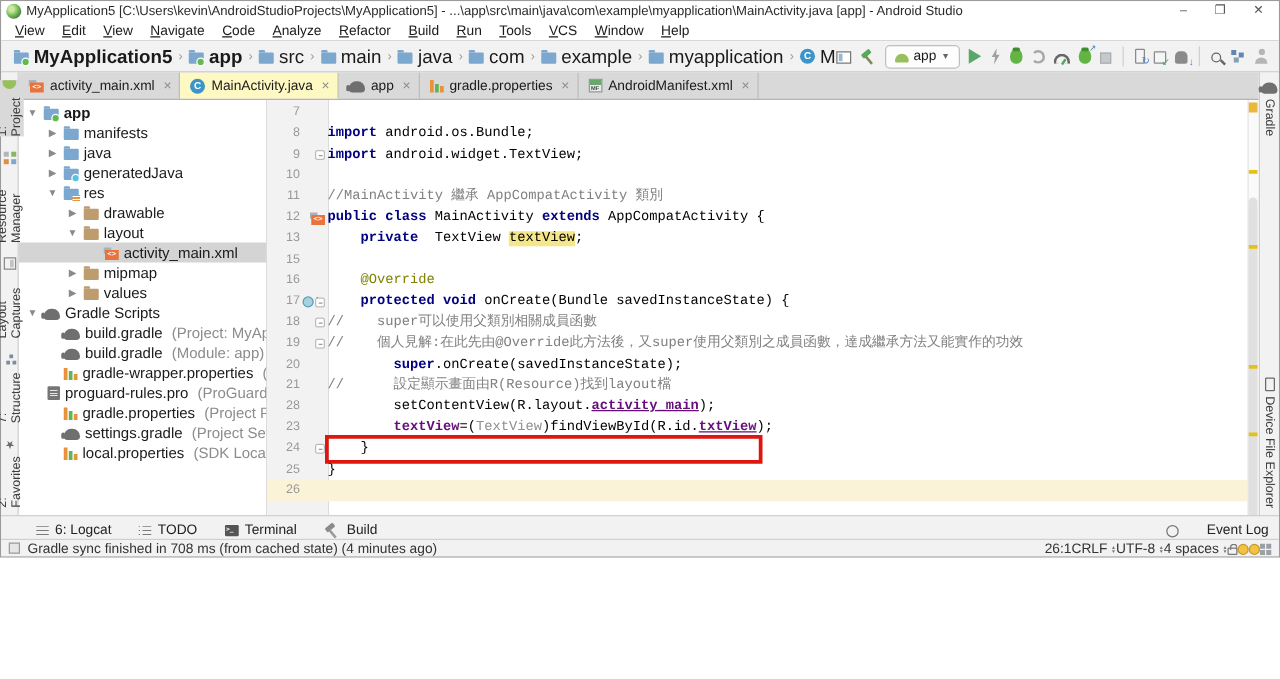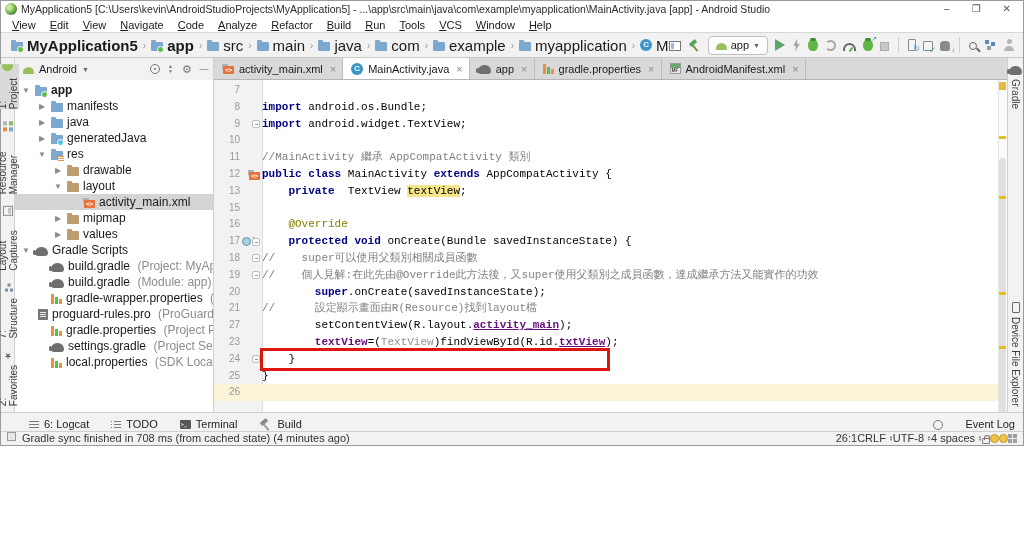--- a/index.html
+++ b/index.html
@@ -47,21 +47,21 @@
   .inner { margin-left:14px; margin-right:16px; display:flex; flex-direction:column; height:100%; min-height:0; }
 
   .row-top { height:22px; display:flex; flex:0 0 auto; }
   .panel-head { width:199px; background:#f2f2f2; border-right:1px solid #d0d0d0; display:flex; align-items:center;
     gap:5px; padding:0 4px 0 8px; font-size:11px; }
   .panel-head .car { font-size:7px; color:#666; }
   .panel-head .ph-icons { margin-left:auto; display:flex; align-items:center; gap:6px; color:#777; }
   .tabstrip { flex:1; background:#d9d9d9; border-bottom:1px solid #b5b5b5; display:flex; align-items:stretch; overflow:hidden; }
   .tab { display:flex; align-items:center; gap:5px; padding:0 6px 0 8px; font-size:11px; border-right:1px solid #bdbdbd; color:#1a1a1a; }
   .tab .x { color:#8a8a8a; font-size:11px; margin-left:2px; }
-  .tab.active { background:#ffffff; }
+  .tab.active { background:#fef9c3; }
 
   .row-main { flex:1; display:flex; min-height:0; }
   .ptree { width:199px; background:#fff; border-right:1px solid #d0d0d0; overflow:hidden; padding-top:2px; }
   .trow { height:16px; display:flex; align-items:center; gap:4px; white-space:nowrap; font-size:12px; }
   .trow.selected { background:#d4d4d4; }
   .trow .arr { width:10px; text-align:center; color:#8a8a8a; font-size:8px; flex:0 0 auto; }
   .trow .sec { color:#8c8c8c; }
   .trow.bold .lbl { font-weight:bold; }
 
   
@@ -88,21 +88,21 @@
   .errstripe { position:absolute; top:0; right:0; bottom:0; width:9px; background:#fafafa; border-left:1px solid #e6e6e6; }
   .err-top { position:absolute; top:2px; right:1px; width:7px; height:8px; background:#e9b93c; }
   .err-mark { position:absolute; right:1px; width:7px; height:3px; background:#e5c117; }
   .sb-thumb { position:absolute; right:1px; top:78px; width:7px; height:305px; background:rgba(0,0,0,.10); border-radius:4px; }
 
   
   .toolwin { height:19px; background:#f2f2f2; border-top:1px solid #d0d0d0; display:flex; align-items:center;
     padding:4px 8px 0 28px; gap:22px; flex:0 0 auto; }
   .twb { display:flex; align-items:center; gap:5px; font-size:11px; color:#222; }
   .tw-right { margin-left:auto; display:flex; align-items:center; gap:22px; }
-  .statusbar { height:14px; background:#f2f2f2; border-top:1px solid #d0d0d0; display:flex; align-items:flex-start;
+  .statusbar { height:14px; background:#f2f2f2; border-top:1px solid #d0d0d0; display:flex; align-items:center;
     padding:0 6px; gap:6px; font-size:11px; color:#333; flex:0 0 auto; }
   .sb-right { margin-left:auto; display:flex; align-items:center; color:#333; }
   .sb-item { display:flex; align-items:center; gap:3px; }
   .updn { display:inline-flex; flex-direction:column; line-height:3px; font-size:4px; color:#777; }
 
   
   .ic { display:inline-block; width:12px; height:12px; position:relative; flex:0 0 auto; vertical-align:middle; }
   .ic-folder-blue, .ic-folder-tan, .ic-folder-module, .ic-folder-gen, .ic-folder-res {
     width:12px; height:9px; border-radius:1px; margin-top:2px; }
   .ic-folder-blue { background:#7ca7cf; } .ic-folder-tan { background:#bd9c6d; }
@@ -336,31 +336,20 @@
           <span>Gradle</span>
         </div>
         <div class="vbtnR" style="margin-top: auto;">
           <span class="ic ic-device-exp"></span>
           <span>Device File Explorer</span>
         </div>
       </div>
 
     <div class="inner">
       <div class="row-top">
-        <div class="panel-head">
-          <span class="ic ic-android-head"></span>
-          <span>Android</span>
-          <span class="car">▼</span>
-          <span class="ph-icons">
-            <span class="ic ic-target"></span>
-            <span class="ic ic-collapse"></span>
-            <span class="ic ic-gear"></span>
-            <span class="ic ic-minus"></span>
-          </span>
-        </div>
         <div class="tabstrip">
             <div class="tab">
               <span class="ic ic-layoutfile"></span>
               <span>activity_main.xml</span>
               <span class="x">×</span>
             </div>
             <div class="tab active">
               <span class="ic ic-class"></span>
               <span>MainActivity.java</span>
               <span class="x">×</span>
@@ -493,21 +482,21 @@
               <div class="cl"><span class="ln">11</span><span class="gic"></span><span class="ct"><span class="tk-c">//MainActivity 繼承 AppCompatActivity 類別</span></span></div>
               <div class="cl"><span class="ln">12</span><span class="gic"><span class="ic ic-layoutfile"></span></span><span class="ct"><span class="tk-k">public </span><span class="tk-k">class </span><span class="tk-p">MainActivity </span><span class="tk-k">extends </span><span class="tk-p">AppCompatActivity {</span></span></div>
               <div class="cl"><span class="ln">13</span><span class="gic"></span><span class="ct"><span class="tk-p">    </span><span class="tk-k">private</span><span class="tk-p">  TextView </span><span class="tk-hl">textView</span><span class="tk-p">;</span></span></div>
               <div class="cl"><span class="ln">15</span><span class="gic"></span><span class="ct"></span></div>
               <div class="cl"><span class="ln">16</span><span class="gic"></span><span class="ct"><span class="tk-p">    </span><span class="tk-a">@Override</span></span></div>
               <div class="cl"><span class="ln">17</span><span class="gic"><span class="ic ic-override"></span><span class="ic ic-fold"></span></span><span class="ct"><span class="tk-p">    </span><span class="tk-k">protected </span><span class="tk-k">void </span><span class="tk-p">onCreate(Bundle savedInstanceState) {</span></span></div>
               <div class="cl"><span class="ln">18</span><span class="gic"><span class="ic ic-fold"></span></span><span class="ct"><span class="tk-c">//    super可以使用父類別相關成員函數</span></span></div>
               <div class="cl"><span class="ln">19</span><span class="gic"><span class="ic ic-fold"></span></span><span class="ct"><span class="tk-c">//    個人見解:在此先由@Override此方法後，又super使用父類別之成員函數，達成繼承方法又能實作的功效</span></span></div>
               <div class="cl"><span class="ln">20</span><span class="gic"></span><span class="ct"><span class="tk-p">        </span><span class="tk-k">super</span><span class="tk-p">.onCreate(savedInstanceState);</span></span></div>
               <div class="cl"><span class="ln">21</span><span class="gic"></span><span class="ct"><span class="tk-c">//      設定顯示畫面由R(Resource)找到layout檔</span></span></div>
-              <div class="cl"><span class="ln">27</span><span class="gic"></span><span class="ct"><span class="tk-p">        setContentView(R.layout.</span><span class="tk-fu">activity_main</span><span class="tk-p">);</span></span></div>
+              <div class="cl"><span class="ln">28</span><span class="gic"></span><span class="ct"><span class="tk-p">        setContentView(R.layout.</span><span class="tk-fu">activity_main</span><span class="tk-p">);</span></span></div>
               <div class="cl"><span class="ln">23</span><span class="gic"></span><span class="ct"><span class="tk-p">        </span><span class="tk-f">textView</span><span class="tk-p">=(</span><span class="tk-g">TextView</span><span class="tk-p">)findViewById(R.id.</span><span class="tk-fu">txtView</span><span class="tk-p">);</span></span></div>
               <div class="cl"><span class="ln">24</span><span class="gic"><span class="ic ic-fold"></span></span><span class="ct"><span class="tk-p">    }</span></span></div>
               <div class="cl"><span class="ln">25</span><span class="gic"></span><span class="ct"><span class="tk-p">}</span></span></div>
               <div class="cl cur"><span class="ln">26</span><span class="gic"></span><span class="ct"></span></div>
             </div>
           <div class="redbox"></div>
           <div class="errstripe">
             <span class="err-top"></span>
             <span class="sb-thumb"></span>
           <span class="err-mark" style="top: 56px;"></span>

